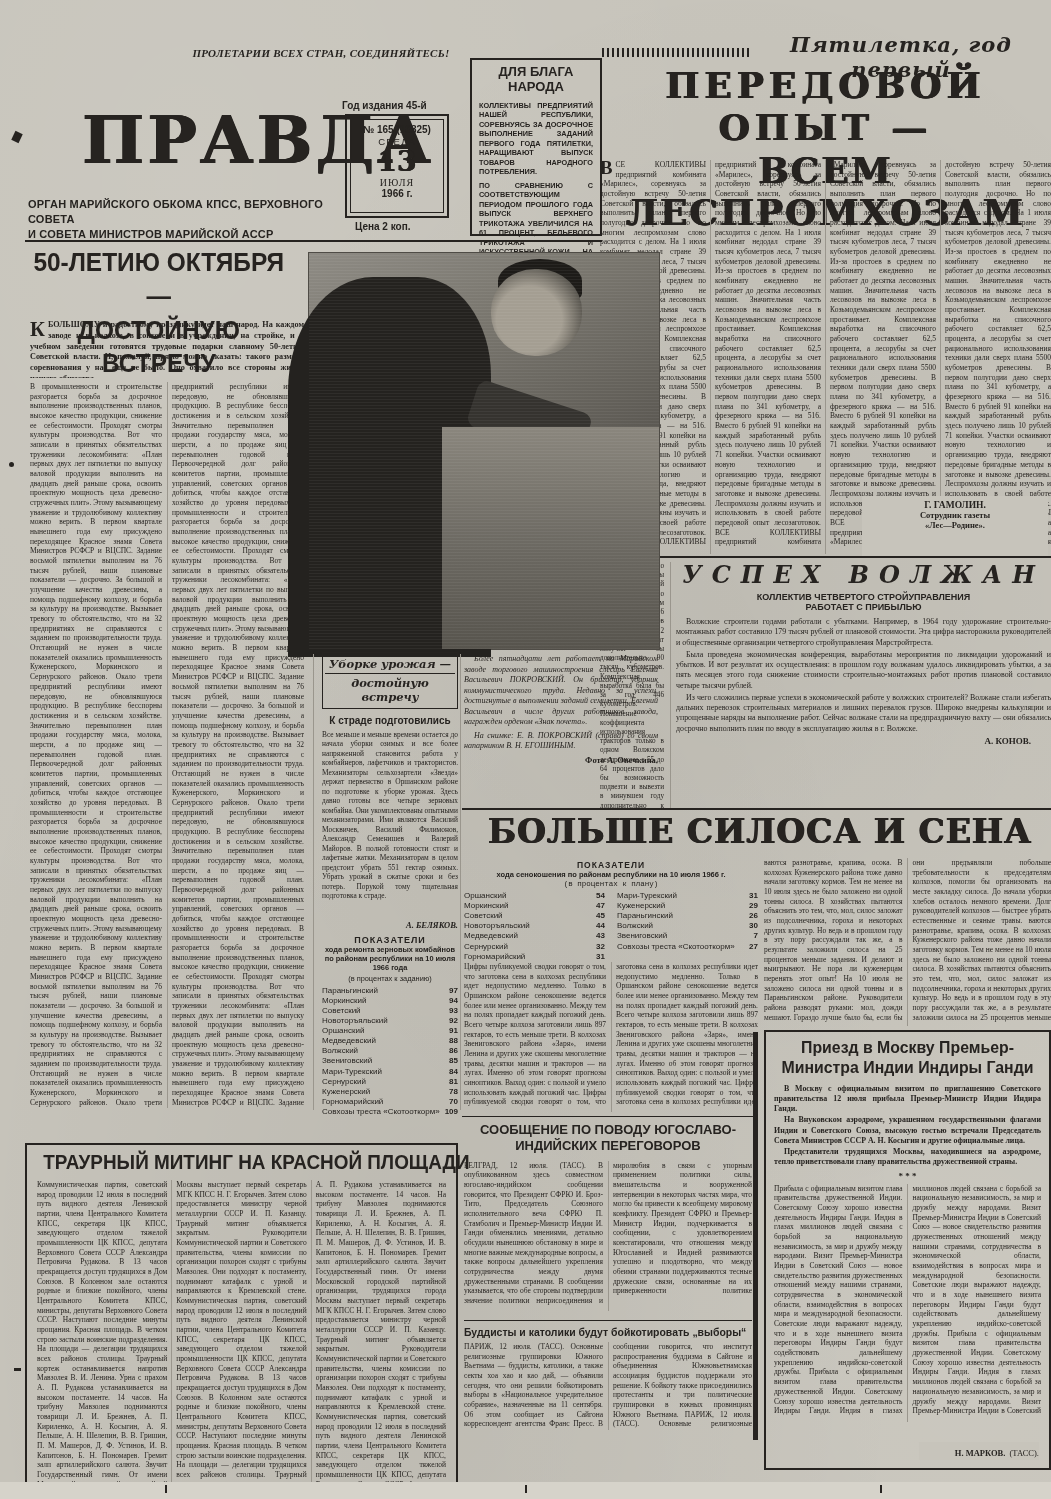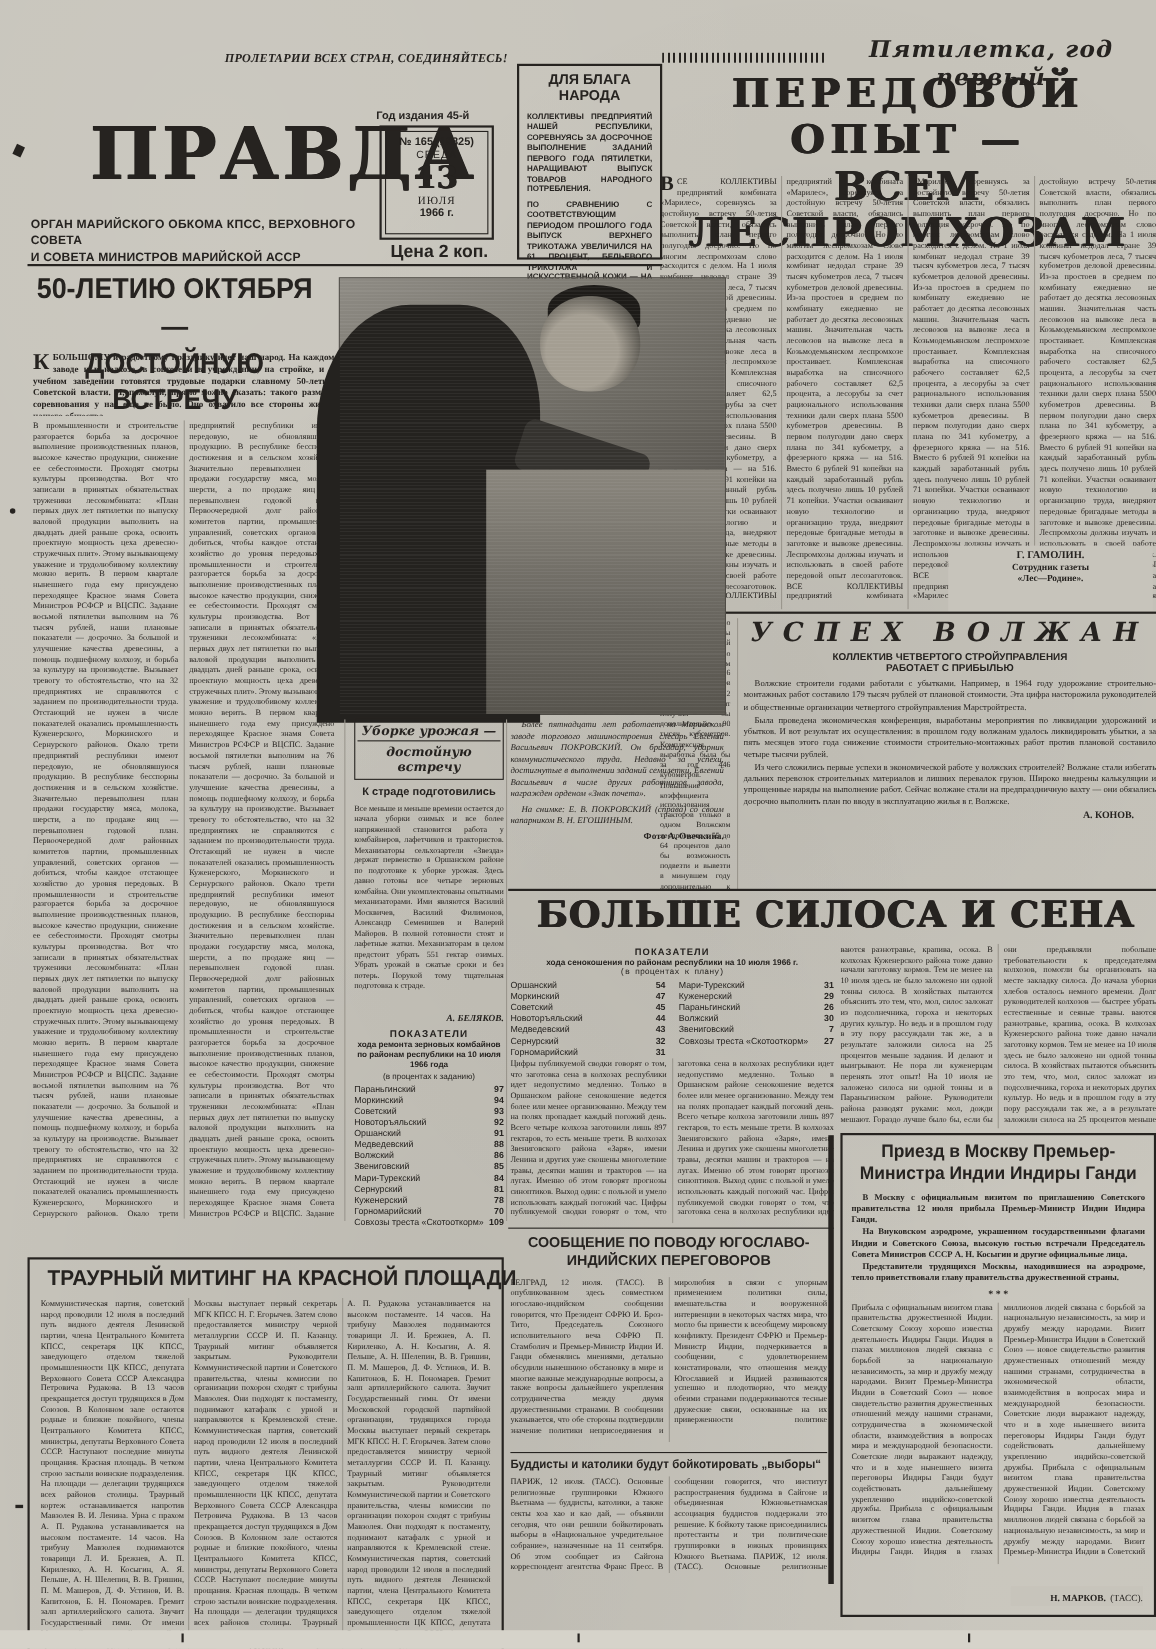--- a/index.html
+++ b/index.html
@@ -48,37 +48,37 @@
 </style>
 </head>
 <body>
 
 <div class="page">
 
   <div class="abs rule" style="left:13px;top:132px;width:8px;height:10px;transform:rotate(25deg);"></div>
   <div class="abs rule" style="left:9px;top:462px;width:5px;height:5px;border-radius:50%;"></div>
   <div class="abs rule" style="left:14px;top:1368px;width:7px;height:3px;"></div>
 
-  <div class="abs b i ctr" style="left:190px;top:47px;width:262px;font-size:11px;letter-spacing:.3px;margin-left:12px;">ПРОЛЕТАРИИ ВСЕХ СТРАН, СОЕДИНЯЙТЕСЬ!</div>
+  <div class="abs b i ctr" style="left:190px;top:47px;width:262px;font-size:11px;letter-spacing:.3px;">ПРОЛЕТАРИИ ВСЕХ СТРАН, СОЕДИНЯЙТЕСЬ!</div>
 
   <div class="abs serif b slab" style="left:82px;top:106px;font-size:66px;line-height:1.05;letter-spacing:3px;">ПРАВДА</div>
 
   <div class="abs sans b" style="left:342px;top:100px;width:110px;font-size:10px;">Год издания 45-й</div>
 
   <div class="abs boxed" style="left:345px;top:114px;width:100px;height:100px;">
     <div style="position:absolute;inset:3px;border:1px solid #262320;text-align:center;">
       <div class="sans b" style="font-size:10px;margin-top:4px;">№ 165 (10825)</div>
       <div class="sans" style="font-size:9.5px;margin-top:1px;letter-spacing:1px;">СРЕДА</div>
       <div class="serif b slab" style="font-size:28px;line-height:1;margin-top:1px;">13</div>
       <div class="sans" style="font-size:10px;margin-top:1px;letter-spacing:1px;font-family:Liberation Serif, serif;">ИЮЛЯ</div>
       <div class="sans b" style="font-size:10px;">1966 г.</div>
     </div>
   </div>
 
-  <div class="abs sans b" style="left:355px;top:221px;width:100px;font-size:16px;">Цена 2 коп.</div>
+  <div class="abs sans b" style="left:355px;top:221px;width:100px;font-size:10px;">Цена 2 коп.</div>
 
   <div class="abs sans b" style="left:28px;top:197px;width:320px;font-size:11px;line-height:1.35;letter-spacing:.2px;">
     <div>ОРГАН МАРИЙСКОГО ОБКОМА КПСС, ВЕРХОВНОГО СОВЕТА</div>
     <div>И СОВЕТА МИНИСТРОВ МАРИЙСКОЙ АССР</div>
   </div>
 
   <div class="abs rule" style="left:25px;top:240px;width:577px;height:2px;"></div>
 
   <div class="abs boxed" style="left:470px;top:58px;width:132px;height:178px;padding:5px 7px;box-sizing:border-box;">
     <div class="sans b ctr" style="font-size:13px;line-height:1.15;">

